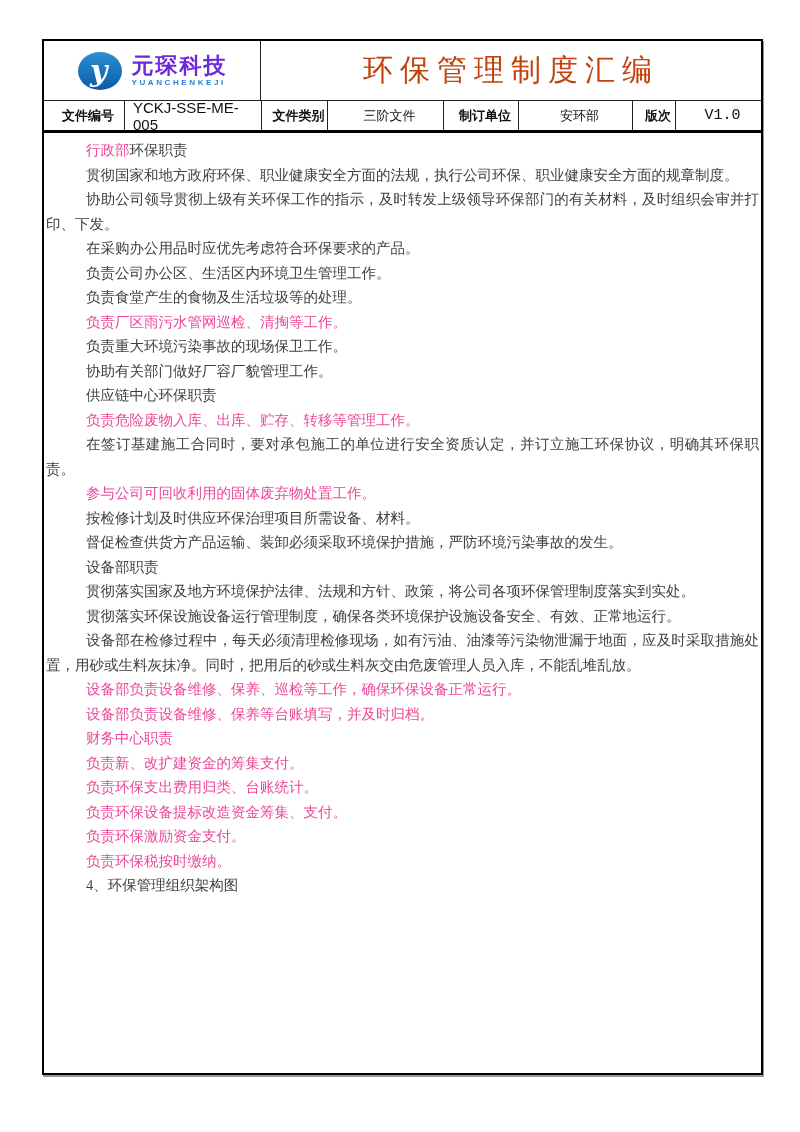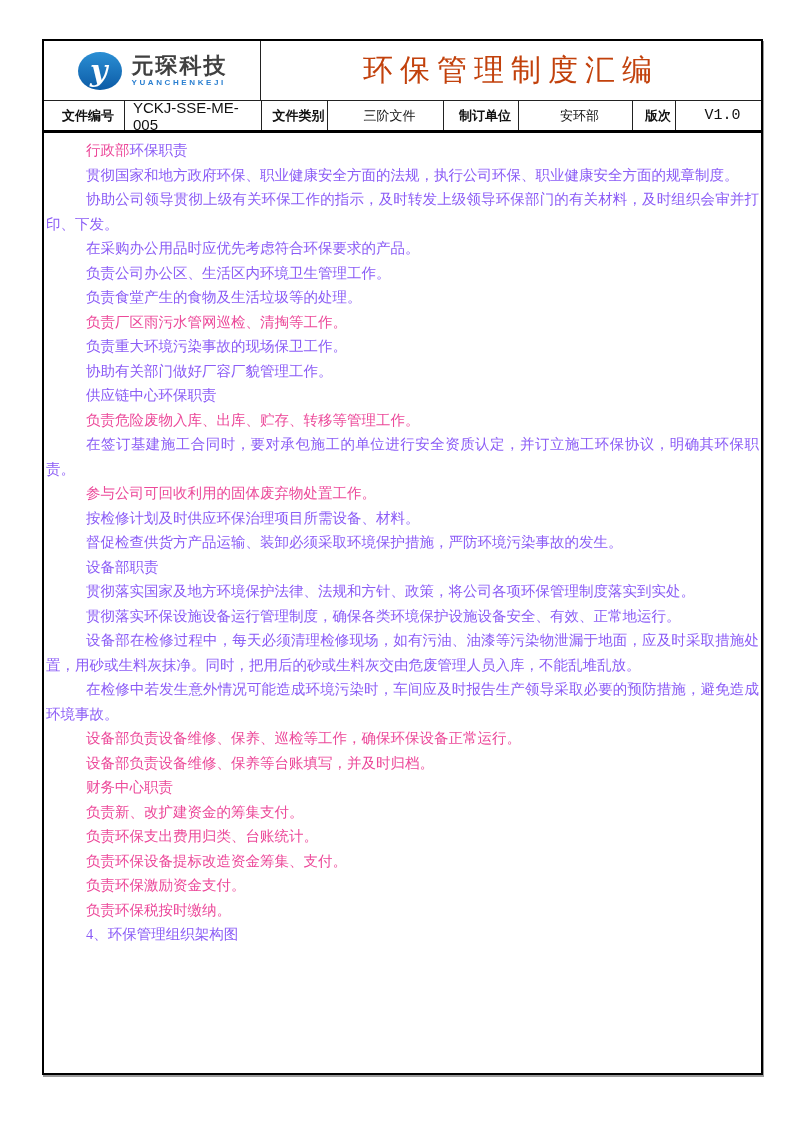--- a/index.html
+++ b/index.html
@@ -15,21 +15,21 @@
   }
   
   .header-top { display:flex; height:60px; border-bottom:1px solid #222; }
   .logo-cell {
     width:217px; border-right:1px solid #222;
     display:flex; align-items:center; justify-content:center; gap:9px;
   }
   .logo-mark { width:46px; height:40px; flex:0 0 auto; }
   .logo-text { display:flex; flex-direction:column; line-height:1; }
   .logo-cn {
-    font-size:22px; font-weight:bold; letter-spacing:2px; color:#404040;
+    font-size:22px; font-weight:bold; letter-spacing:2px; color:#6d28d9;
     font-family:"Liberation Sans", sans-serif;
   }
   .logo-en {
     font-size:8px; font-weight:bold; letter-spacing:2.6px; color:#2a7fd0;
     margin-top:2px; font-family:"Liberation Sans", sans-serif;
   }
   .title-cell {
     flex:1; display:flex; align-items:center; justify-content:center;
     font-size:30px; font-weight:normal; letter-spacing:7px; color:#c2410c;
   }
@@ -44,21 +44,21 @@
   .sans { font-family:"Liberation Sans", sans-serif; font-size:15px; letter-spacing:0; }
   .w1{width:81px;} .w2{width:137px;} .w3{width:66px;} .w4{width:116px;text-align:right;}
   .w5{width:75px;} .w6{width:114px;} .w7{width:43px;} .w8{flex:1;font-family:Liberation Mono, monospace;}
   
   .body-text { padding:5px 2px 0 2px; }
   .para {
     font-size:14.5px; line-height:24.5px; text-indent:40px;
     color:#1c1c1c; text-align:justify;
   }
   .para .blue { color:#ec4899; }
-  .para .black { color:#8b5cf6; }
+  .para .black { color:#404040; }
 </style>
 </head>
 <body>
 
 <div class="page">
   <div class="doc">
 
     <div class="header-top">
       <div class="logo-cell">
         <svg class="logo-mark" viewBox="0 0 46 40">
@@ -103,21 +103,20 @@
         <p class="para"><span class="black">供应链中心环保职责</span></p>
         <p class="para"><span class="blue">负责危险废物入库、出库、贮存、转移等管理工作。</span></p>
         <p class="para"><span class="black">在签订基建施工合同时，要对承包施工的单位进行安全资质认定，并订立施工环保协议，明确其环保职责。</span></p>
         <p class="para"><span class="blue">参与公司可回收利用的固体废弃物处置工作。</span></p>
         <p class="para"><span class="black">按检修计划及时供应环保治理项目所需设备、材料。</span></p>
         <p class="para"><span class="black">督促检查供货方产品运输、装卸必须采取环境保护措施，严防环境污染事故的发生。</span></p>
         <p class="para"><span class="black">设备部职责</span></p>
         <p class="para"><span class="black">贯彻落实国家及地方环境保护法律、法规和方针、政策，将公司各项环保管理制度落实到实处。</span></p>
         <p class="para"><span class="black">贯彻落实环保设施设备运行管理制度，确保各类环境保护设施设备安全、有效、正常地运行。</span></p>
         <p class="para"><span class="black">设备部在检修过程中，每天必须清理检修现场，如有污油、油漆等污染物泄漏于地面，应及时采取措施处置，用砂或生料灰抹净。同时，把用后的砂或生料灰交由危废管理人员入库，不能乱堆乱放。</span></p>
-        <p class="para"><span class="black">在检修中若发生意外情况可能造成环境污染时，车间应及时报告生产领导采取必要的预防措施，避免造成环境事故。</span></p>
         <p class="para"><span class="blue">设备部负责设备维修、保养、巡检等工作，确保环保设备正常运行。</span></p>
         <p class="para"><span class="blue">设备部负责设备维修、保养等台账填写，并及时归档。</span></p>
         <p class="para"><span class="blue">财务中心职责</span></p>
         <p class="para"><span class="blue">负责新、改扩建资金的筹集支付。</span></p>
         <p class="para"><span class="blue">负责环保支出费用归类、台账统计。</span></p>
         <p class="para"><span class="blue">负责环保设备提标改造资金筹集、支付。</span></p>
         <p class="para"><span class="blue">负责环保激励资金支付。</span></p>
         <p class="para"><span class="blue">负责环保税按时缴纳。</span></p>
         <p class="para"><span class="black">4、环保管理组织架构图</span></p>
       </div>

